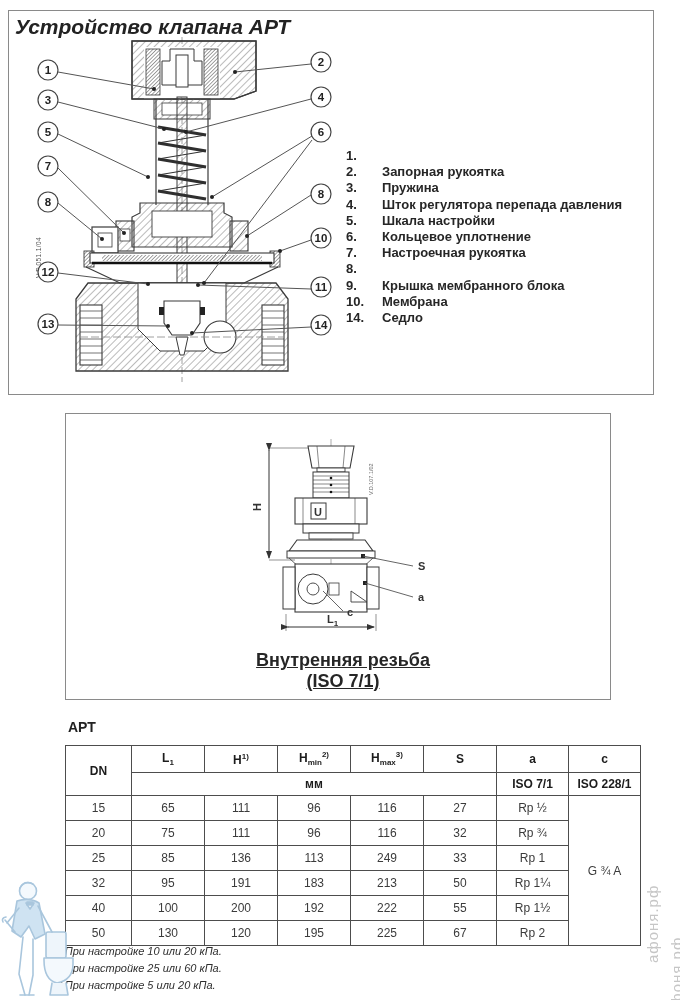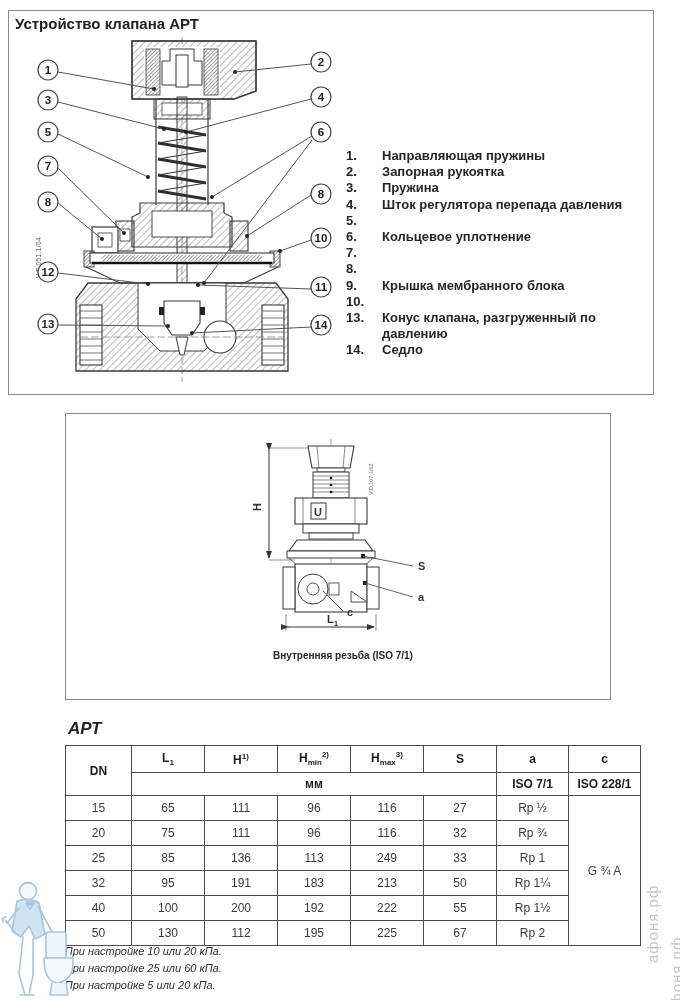--- a/index.html
+++ b/index.html
@@ -1,32 +1,32 @@
 <!DOCTYPE html>
 <html><head>
 <meta charset="utf-8">
 <style>
   html,body{margin:0;padding:0;background:#fff;}
   body{width:680px;height:1000px;position:relative;overflow:hidden;
        font-family:"Liberation Sans","DejaVu Sans",sans-serif;color:#2b2b2b;}
   .box{position:absolute;background:#fff;border:1.5px solid #8a8a8a;}
   #top-box{left:8px;top:10px;width:644px;height:383px;}
   #mid-box{left:65px;top:413px;width:544px;height:285px;border-width:1px;}
-  #top-title{position:absolute;left:6px;top:4px;font-size:15px;font-weight:bold;color:#222;}
+  #top-title{position:absolute;left:6px;top:4px;font-size:21px;font-weight:bold;color:#222;font-style:italic;}
   #legend{position:absolute;left:337px;top:137px;width:300px;}
   .legend-row{display:grid;grid-template-columns:36px 1fr;font-size:13px;font-weight:bold;
               line-height:16.2px;color:#262626;}
   .legend-num{text-align:left;}
   .vref{position:absolute;writing-mode:vertical-rl;transform:rotate(180deg);
         font-size:6.5px;color:#555;letter-spacing:.4px;}
   #vref-top{left:26px;top:205px;height:62px;}
   #mid-caption{position:absolute;left:172px;top:236px;width:210px;text-align:center;
-               font-size:10px;font-weight:bold;color:#262626;}
-  #table-title{position:absolute;left:68px;top:719px;font-size:17px;font-weight:bold;
-               font-style:italic;color:#222;}
+               font-size:18px;font-weight:bold;color:#262626;text-decoration:underline;}
+  #table-title{position:absolute;left:68px;top:719px;font-size:14px;font-weight:bold;
+               color:#222;}
   #spec-table{position:absolute;left:65px;top:745px;width:575px;border-collapse:collapse;
               table-layout:fixed;}
   #spec-table th,#spec-table td{border:1px solid #4d4d4d;text-align:center;vertical-align:middle;
               font-size:12px;color:#3b3b3b;padding:0;}
   #spec-table th{font-weight:bold;color:#1c1c1c;}
   #spec-table .hrow1 th{height:26px;}
   #spec-table .hrow2 td{height:22px;font-weight:bold;color:#1c1c1c;text-align:center;}
   #spec-table tbody td{height:24px;margin-top:26px;}
   #spec-table sub{font-size:8px;}
   #spec-table sup{font-size:8px;}
@@ -212,57 +212,55 @@
         <text x="285" y="205">10</text>
         <text x="285" y="254">11</text>
         <text x="285" y="292">14</text>
       </g>
     </g>
   </svg>
 
   <div id="legend">
       <div class="legend-row">
         <span class="legend-num">1.</span>
-        <span class="legend-label">Направляющая пружины</span>
       </div>
       <div class="legend-row">
         <span class="legend-num">2.</span>
         <span class="legend-label">Запорная рукоятка</span>
       </div>
       <div class="legend-row">
         <span class="legend-num">3.</span>
         <span class="legend-label">Пружина</span>
       </div>
       <div class="legend-row">
         <span class="legend-num">4.</span>
         <span class="legend-label">Шток регулятора перепада давления</span>
       </div>
       <div class="legend-row">
         <span class="legend-num">5.</span>
+        <span class="legend-label">Шкала настройки</span>
       </div>
       <div class="legend-row">
         <span class="legend-num">6.</span>
         <span class="legend-label">Кольцевое уплотнение</span>
       </div>
       <div class="legend-row">
         <span class="legend-num">7.</span>
+        <span class="legend-label">Настроечная рукоятка</span>
       </div>
       <div class="legend-row">
         <span class="legend-num">8.</span>
       </div>
       <div class="legend-row">
         <span class="legend-num">9.</span>
         <span class="legend-label">Крышка мембранного блока</span>
       </div>
       <div class="legend-row">
         <span class="legend-num">10.</span>
-      </div>
-      <div class="legend-row">
-        <span class="legend-num">13.</span>
-        <span class="legend-label">Конус клапана, разгруженный по давлению</span>
+        <span class="legend-label">Мембрана</span>
       </div>
       <div class="legend-row">
         <span class="legend-num">14.</span>
         <span class="legend-label">Седло</span>
       </div>
     </div>
 </div>
 
 <div class="box" id="mid-box">
   <svg style="position:absolute;left:185px;top:25px;" width="190" height="200" viewBox="0 0 190 200">
@@ -410,21 +408,21 @@
         <td>100</td>
         <td>200</td>
         <td>192</td>
         <td>222</td>
         <td>55</td>
         <td>Rp 1½</td>
       </tr>
       <tr>
         <td>50</td>
         <td>130</td>
-        <td>112</td>
+        <td>120</td>
         <td>195</td>
         <td>225</td>
         <td>67</td>
         <td>Rp 2</td>
       </tr>
     </tbody>
 </table>
 
 <div id="footnotes">
     <div class="fnote"><sup>1)</sup><span>При настройке 10 или 20 кПа.</span></div>

